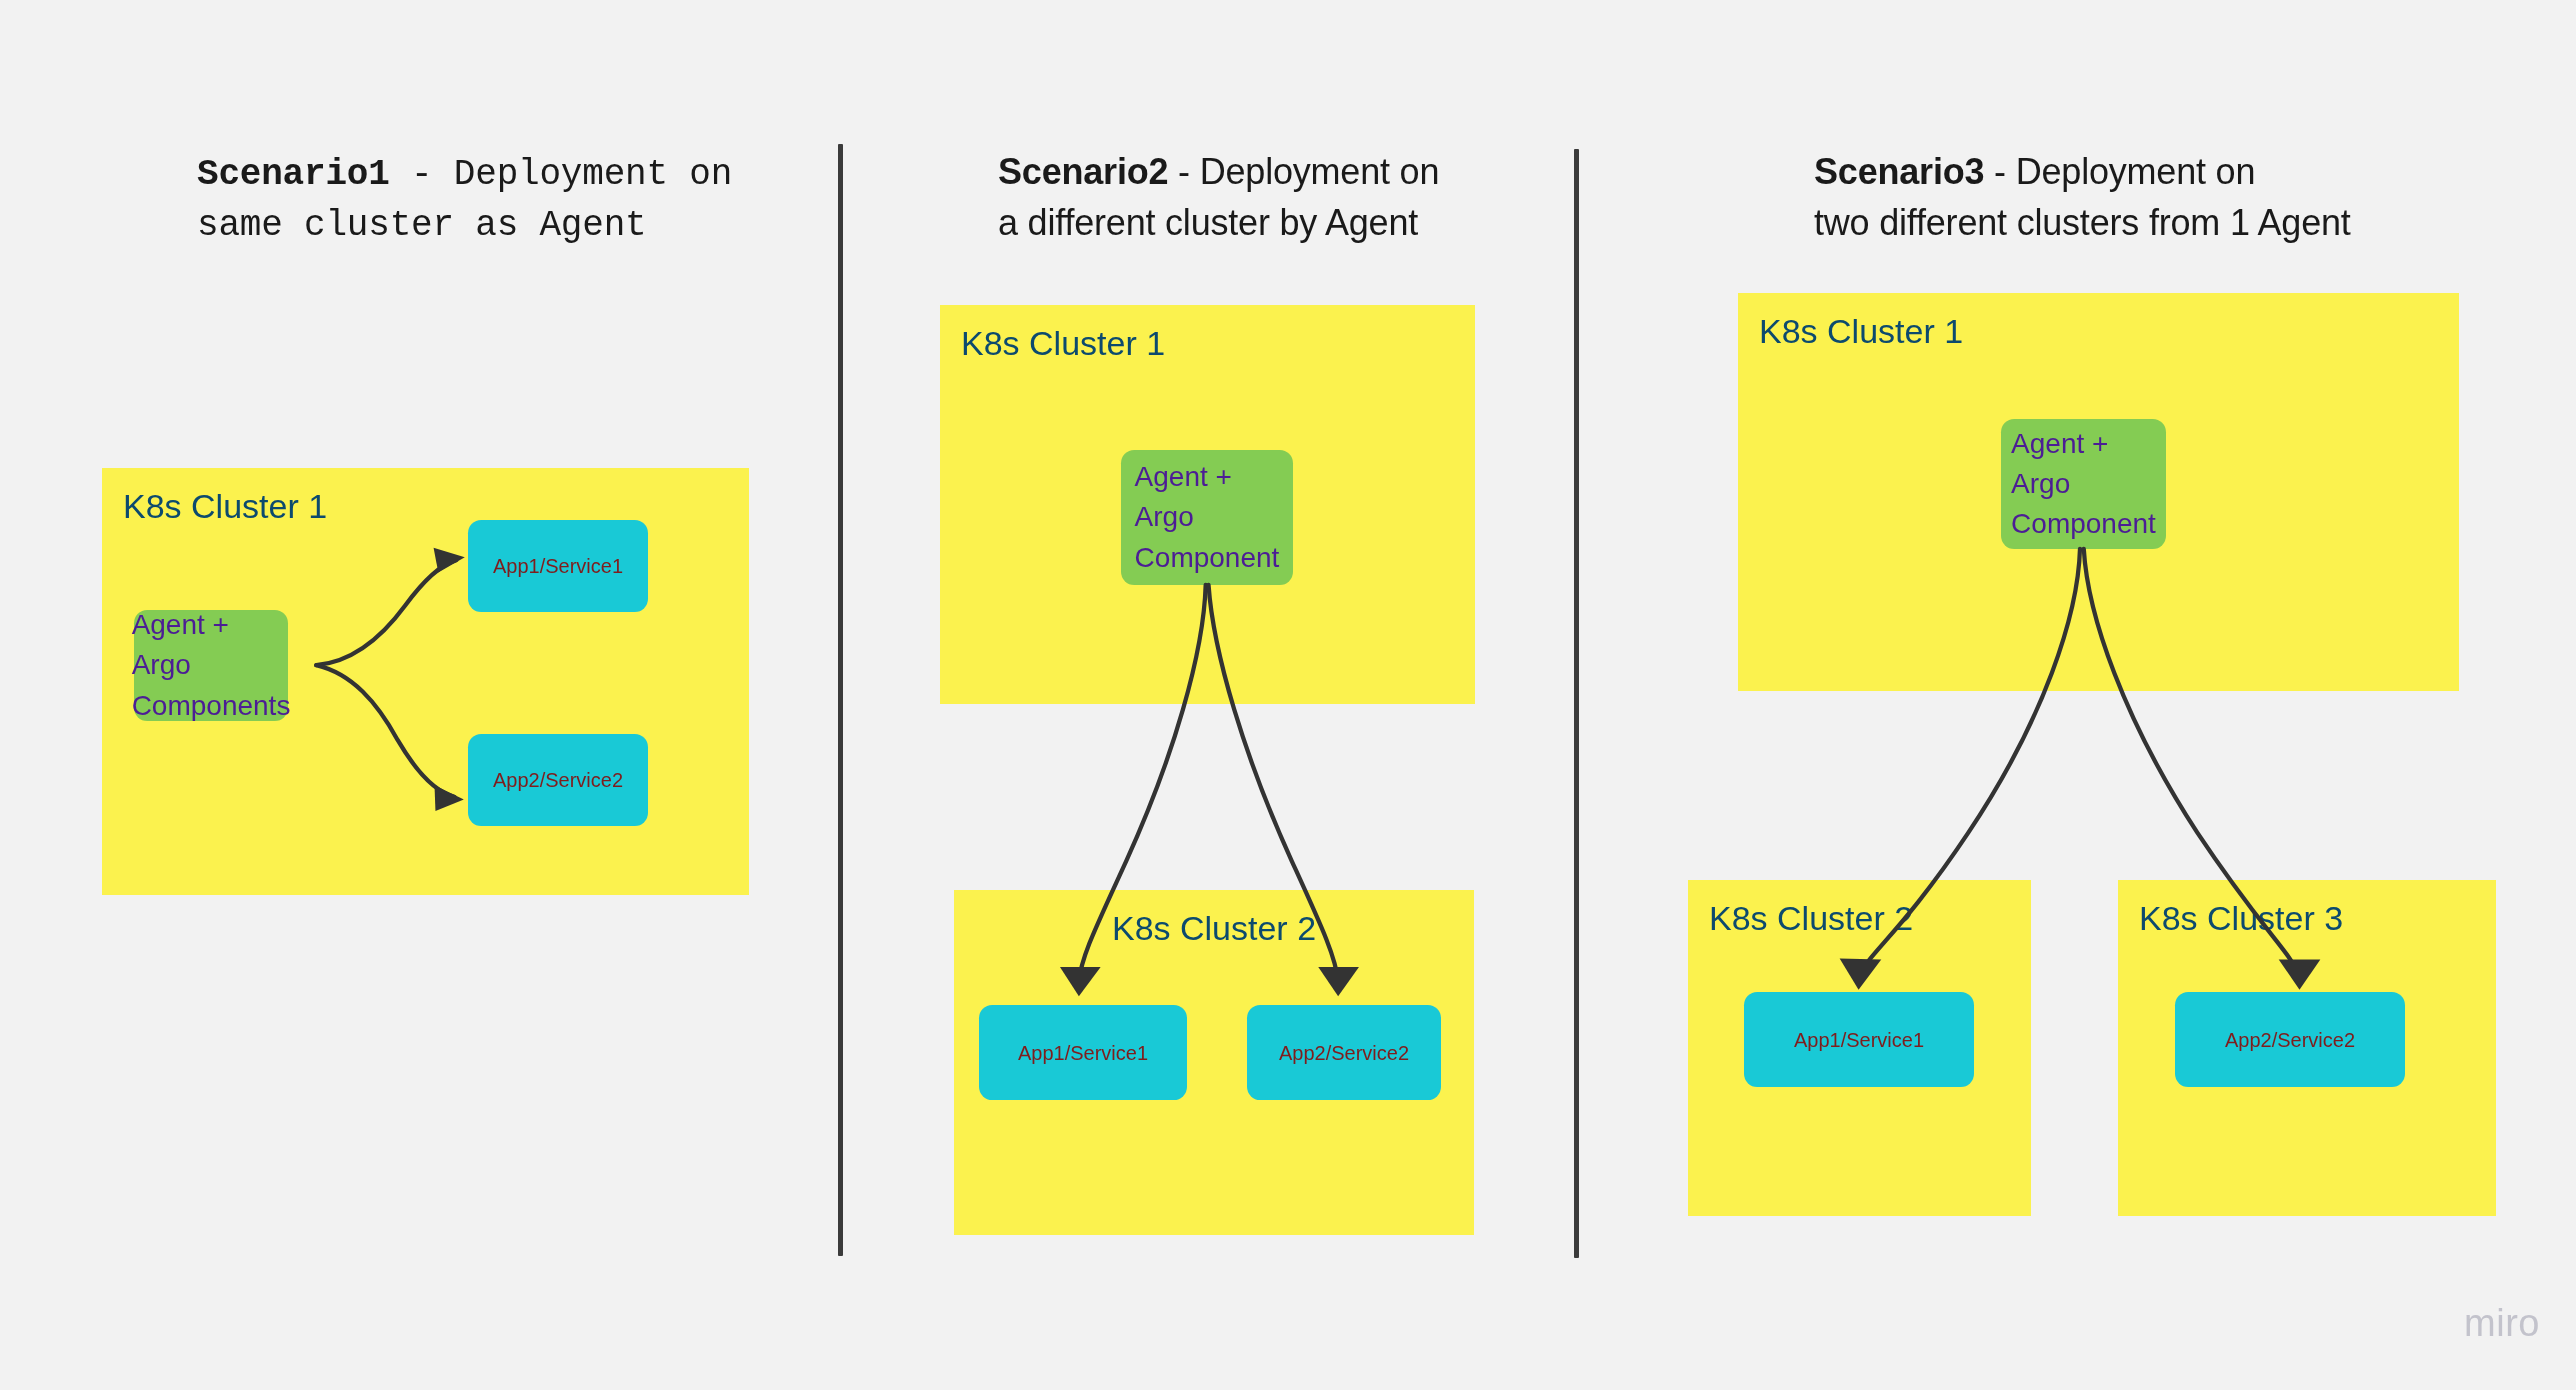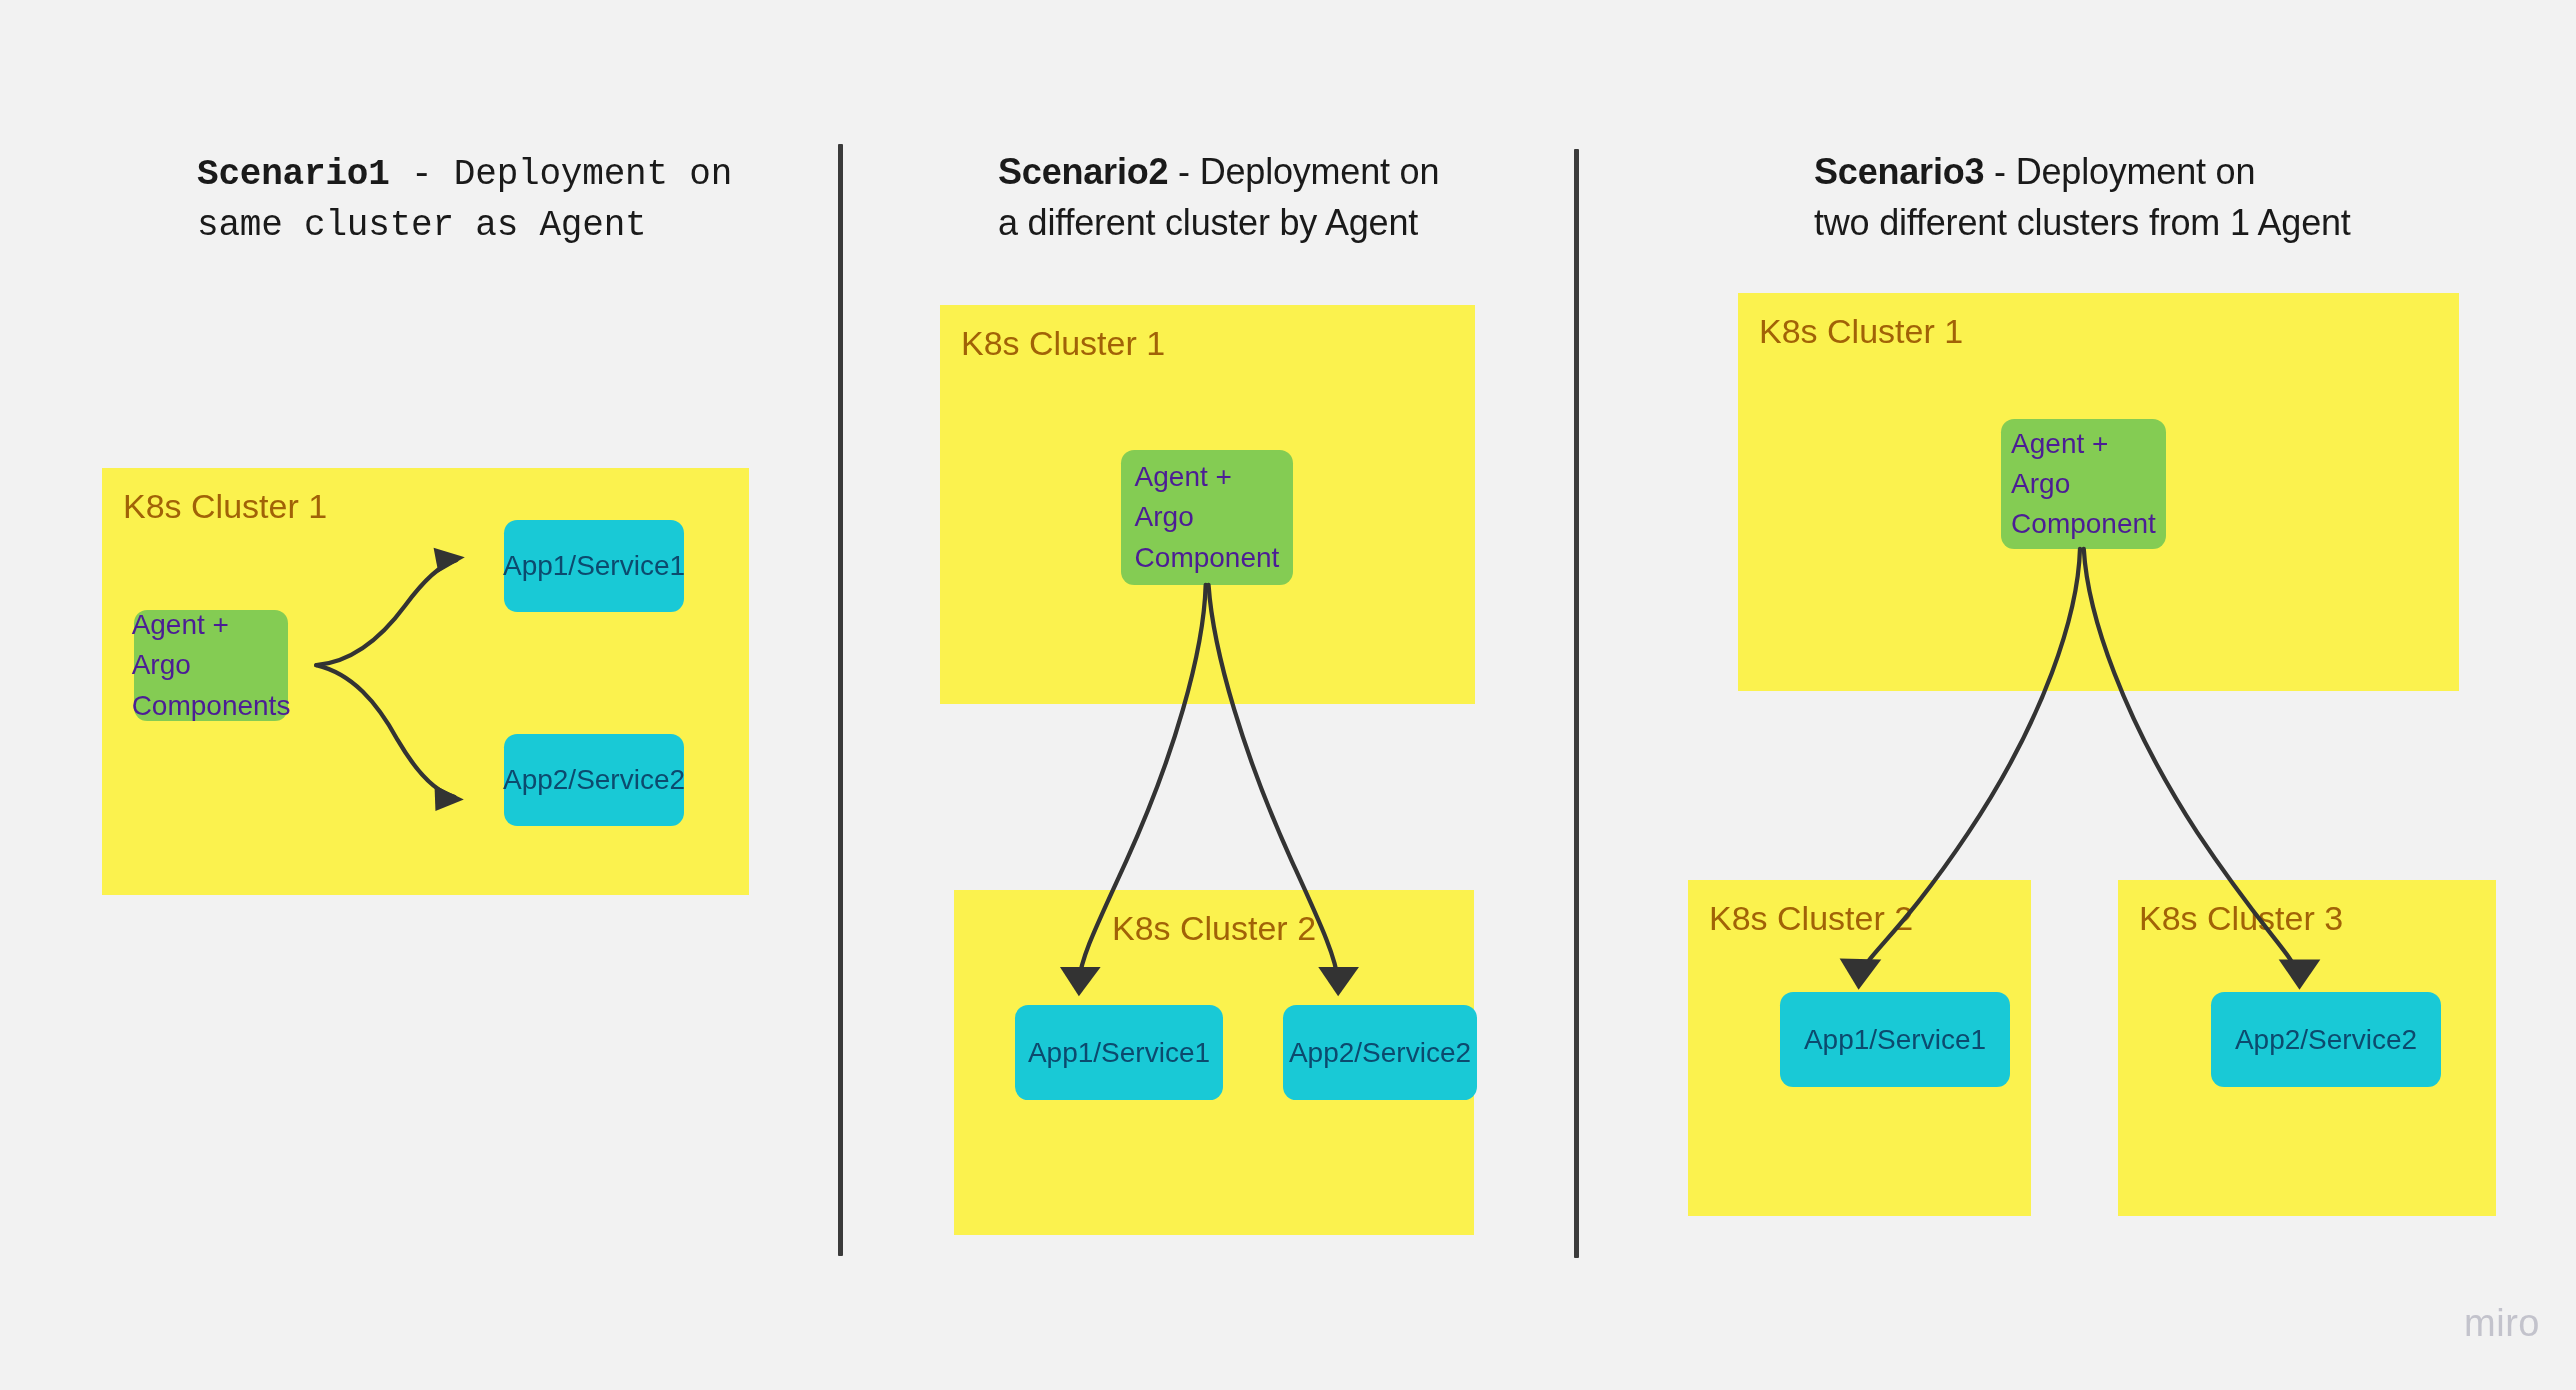--- a/index.html
+++ b/index.html
@@ -49,21 +49,21 @@
 
   
   .cluster {
     position: absolute;
     background: #fbf24e;
   }
   .cluster-label {
     position: absolute;
     font-size: 34px;
     line-height: 1;
-    color: #a16207;
+    color: #0c4a6e;
     white-space: nowrap;
   }
   .cluster-label.left { left: 21px; top: 21px; }
   .cluster-label.center {
     left: 0; right: 0;
     top: 21px;
     text-align: center;
   }
 
   
@@ -85,25 +85,24 @@
 
   
   .node-app {
     position: absolute;
     background: #19c9d6;
     border-radius: 13.2px;
     display: flex;
     align-items: center;
     justify-content: center;
     text-align: center;
-    font-size: 28px;
+    font-size: 20px;
     line-height: 1.2;
-    color: #0c4a6e;
+    color: #7f1d1d;
     white-space: nowrap;
-    margin-left: 36px;
   }
 
   
   .arrows {
     position: absolute;
     left: 0; top: 0;
     width: 2576px;
     height: 1390px;
     pointer-events: none;
     overflow: visible;

